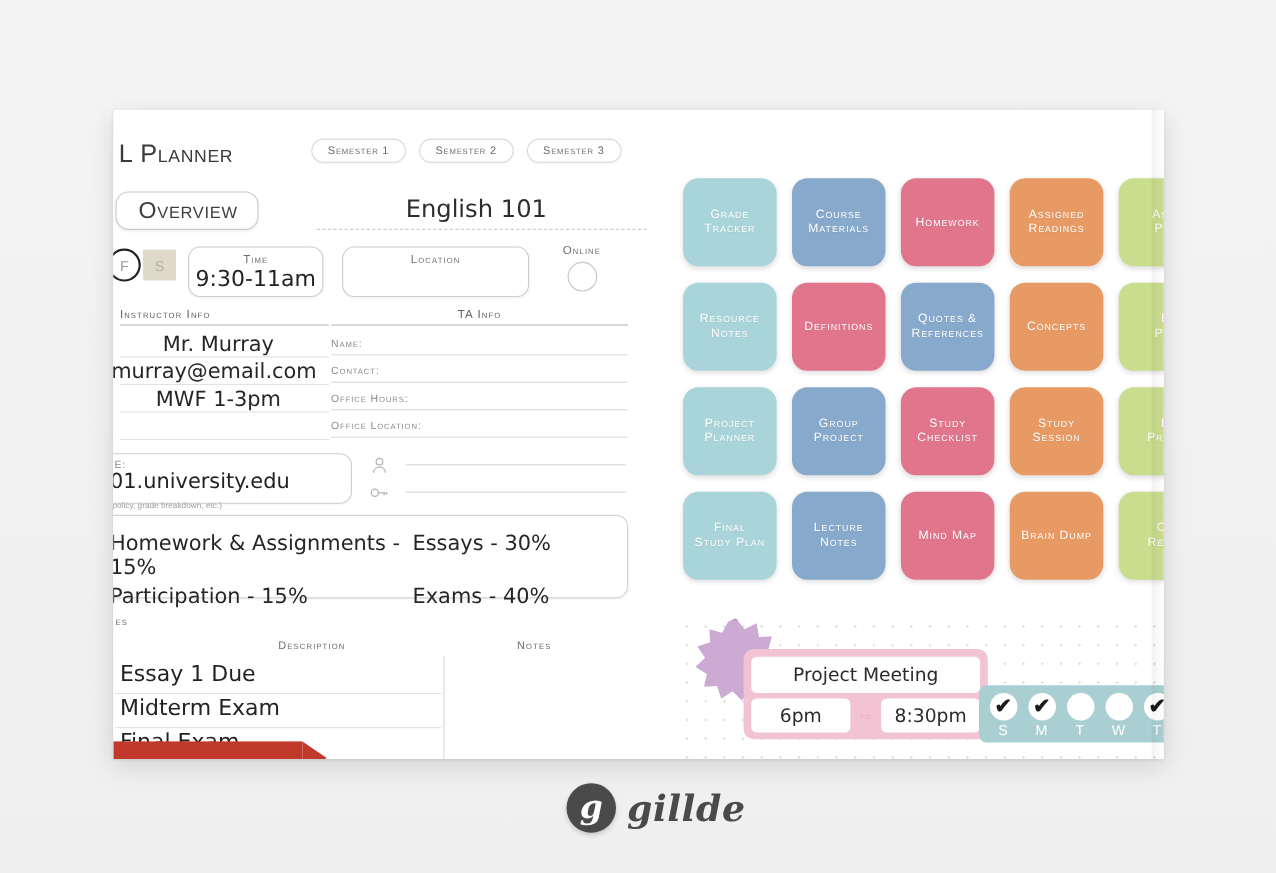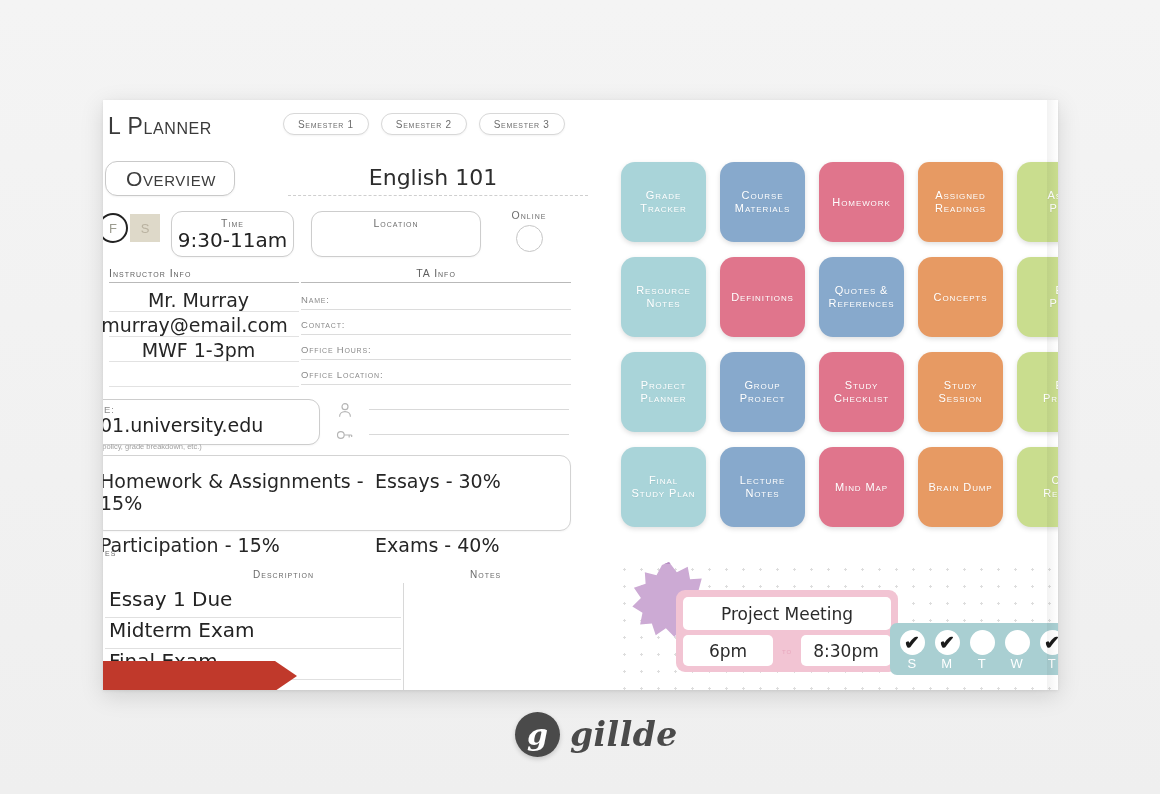--- a/index.html
+++ b/index.html
@@ -26,21 +26,21 @@
     overflow: hidden;
   }
   .canvas::after{
     content:""; position:absolute; right:0; top:0; width:11px; height:100%;
     background:linear-gradient(90deg,rgba(0,0,0,.05),rgba(0,0,0,0));
     pointer-events:none;
   }
 
   
   .sheet {
-    position: absolute; left: 0; top: 3px;
+    position: absolute; left: 0; top: 16px;
     width: 507px; height: 590px;
     background: #fff;
     padding: 0;
   }
 
   .smallcaps {
     font-variant: small-caps;
     letter-spacing: .5px;
   }
   .hand {
@@ -151,21 +151,21 @@
   #grade-box {
     position:absolute; left:-10px; top:352px; width:478px; height:76px;
     border:1px solid #d3d3d3; border-radius:11px; background:#fff;
     box-shadow:0 1px 2px rgba(0,0,0,.04);
   }
   .grade-hint{
     position:absolute; left:2px; top:-14px; font-size:7.5px; color:#a0a0a0;
   }
   .grade-grid{
     position:absolute; left:6px; top:14px; width:470px;
-    display:grid; grid-template-columns: 275px 190px; row-gap:20px;
+    display:grid; grid-template-columns: 275px 190px; row-gap:4px;
   }
   .grade-grid div { font-size:19px; color:#262626; }
 
   
   .dates-label{
     position:absolute; left:2px; top:444px;
     font-size:10px;color:#6a6a6a;font-variant:small-caps;letter-spacing:1px;
   }
   .tbl-head{
     position:absolute; top:466px; font-size:10px; color:#6a6a6a;
@@ -397,21 +397,21 @@
           <span>Tracker</span>
         </div>
         <div class="tile" style="background: rgb(135, 169, 204);">
           <span>Course</span>
           <span>Materials</span>
         </div>
         <div class="tile" style="background: rgb(224, 117, 140);">
           <span>Homework</span>
           <span></span>
         </div>
-        <div class="tile" style="background: rgb(231, 154, 99); border-radius: 11px;">
+        <div class="tile" style="background: rgb(231, 154, 99);">
           <span>Assigned</span>
           <span>Readings</span>
         </div>
         <div class="tile" style="background: rgb(201, 221, 142);">
           <span>Assi</span>
           <span>Pla</span>
         </div>
 
         <div class="tile" style="background: rgb(169, 212, 217);">
           <span>Resource</span>

